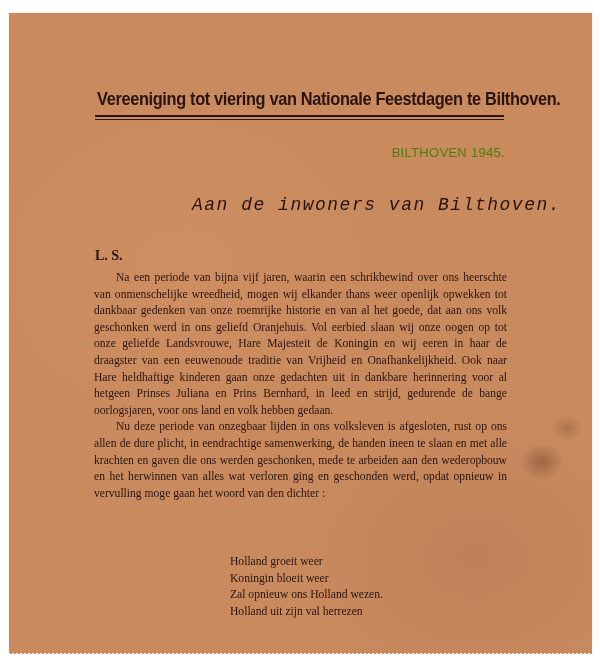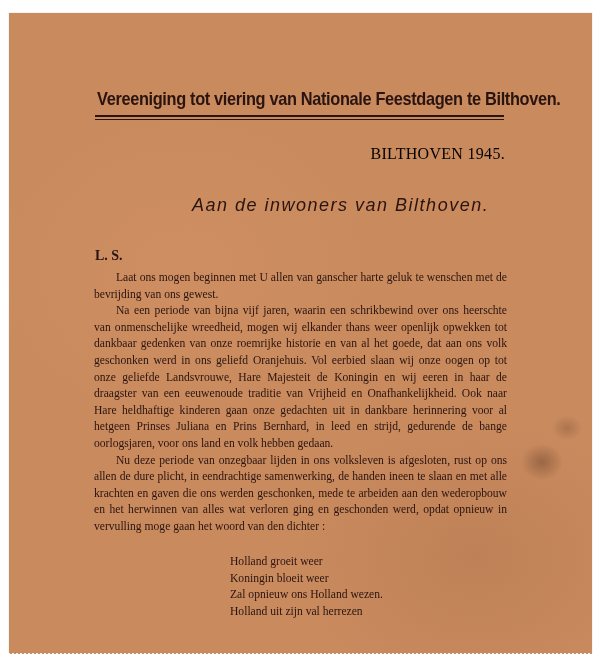--- a/index.html
+++ b/index.html
@@ -44,29 +44,29 @@
     .rule {
       position: absolute;
       left: 95px; width: 409px;
       background: #2a1410;
     }
     .rule.r1 { top: 115px; height: 2px; }
     .rule.r2 { top: 119px; height: 1px; }
     .place-date {
       position: absolute;
       right: 95px; top: 145px;
-      font-family: Liberation Serif, serif;
-      font-size: 16px;
+      font-family: Liberation Sans, sans-serif;
+      font-size: 13px;
       letter-spacing: 0.3px;
-      color: #000000;
+      color: #4d7c0f;
     }
     .salutation-script {
       position: absolute;
       left: 192px; top: 195px;
-      font-family: Liberation Sans, sans-serif;
+      font-family: Liberation Mono, monospace;
       font-style: italic;
       font-size: 18px;
       letter-spacing: 1.5px;
       color: #2a1410;
     }
     .ls {
       position: absolute;
       left: 95px; top: 248px;
       font-family: "Liberation Serif", serif;
       font-weight: bold;
@@ -107,21 +107,20 @@
 <div class="rule r1"></div>
 <div class="rule r2"></div>
 
 <div class="place-date">BILTHOVEN 1945.</div>
 
 <div class="salutation-script">Aan de inwoners van Bilthoven.</div>
 
 <div class="ls">L. S.</div>
 
 <div class="body-text">
-  <p>Laat ons mogen beginnen met U allen van ganscher harte geluk te wenschen met de bevrijding van ons gewest.</p>
   <p>Na een periode van bijna vijf jaren, waarin een schrikbewind over ons heerschte van onmenschelijke wreedheid, mogen wij elkander thans weer openlijk opwekken tot dankbaar gedenken van onze roemrijke historie en van al het goede, dat aan ons volk geschonken werd in ons geliefd Oranjehuis. Vol eerbied slaan wij onze oogen op tot onze geliefde Landsvrouwe, Hare Majesteit de Koningin en wij eeren in haar de draagster van een eeuwenoude traditie van Vrijheid en Onafhankelijkheid. Ook naar Hare heldhaftige kinderen gaan onze gedachten uit in dankbare herinnering voor al hetgeen Prinses Juliana en Prins Bernhard, in leed en strijd, gedurende de bange oorlogsjaren, voor ons land en volk hebben gedaan.</p>
   <p>Nu deze periode van onzegbaar lijden in ons volksleven is afgesloten, rust op ons allen de dure plicht, in eendrachtige samenwerking, de handen ineen te slaan en met alle krachten en gaven die ons werden geschonken, mede te arbeiden aan den wederopbouw en het herwinnen van alles wat verloren ging en geschonden werd, opdat opnieuw in vervulling moge gaan het woord van den dichter :</p>
 </div>
 
 <div class="poem">
   <div>Holland groeit weer</div>
   <div>Koningin bloeit weer</div>
   <div>Zal opnieuw ons Holland wezen.</div>
   <div>Holland uit zijn val herrezen</div>
 </div>

